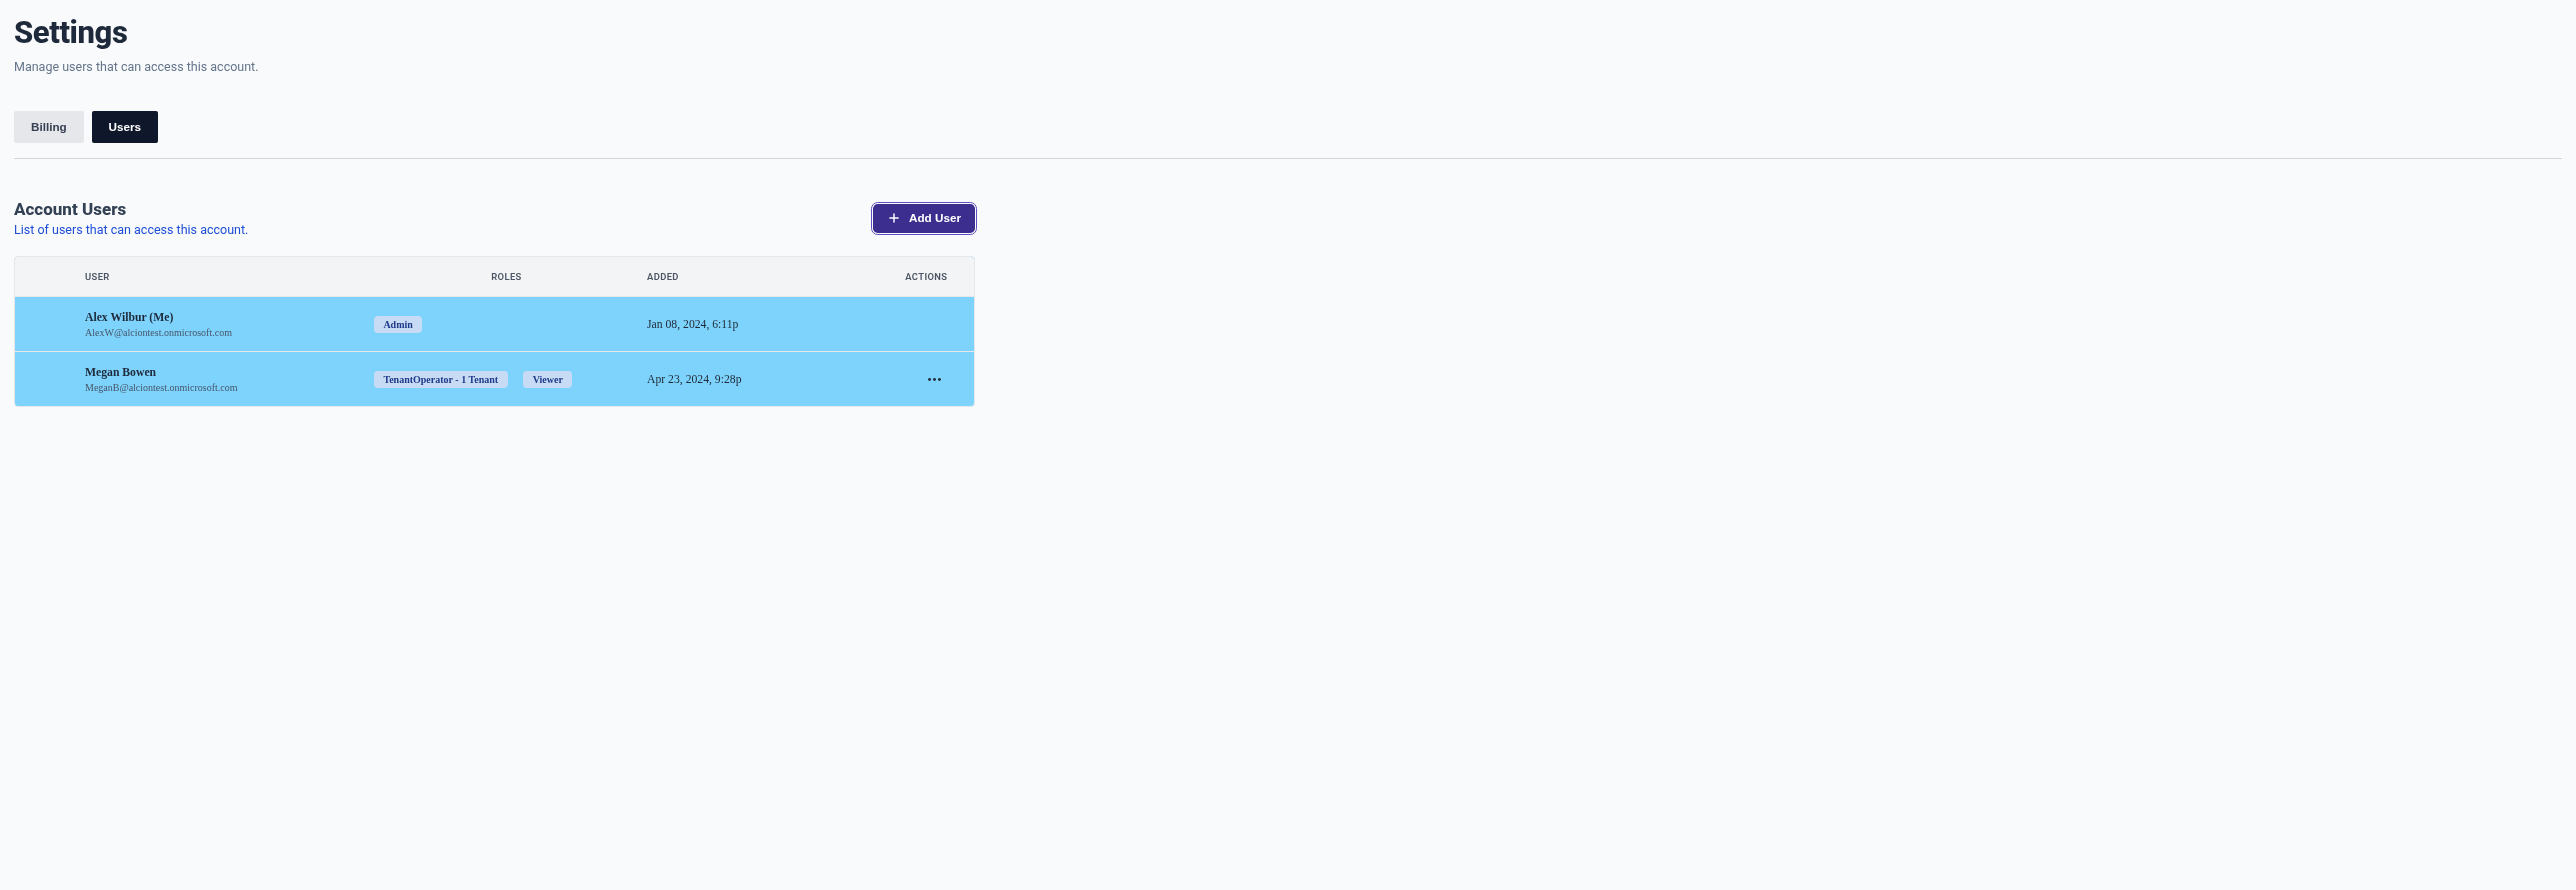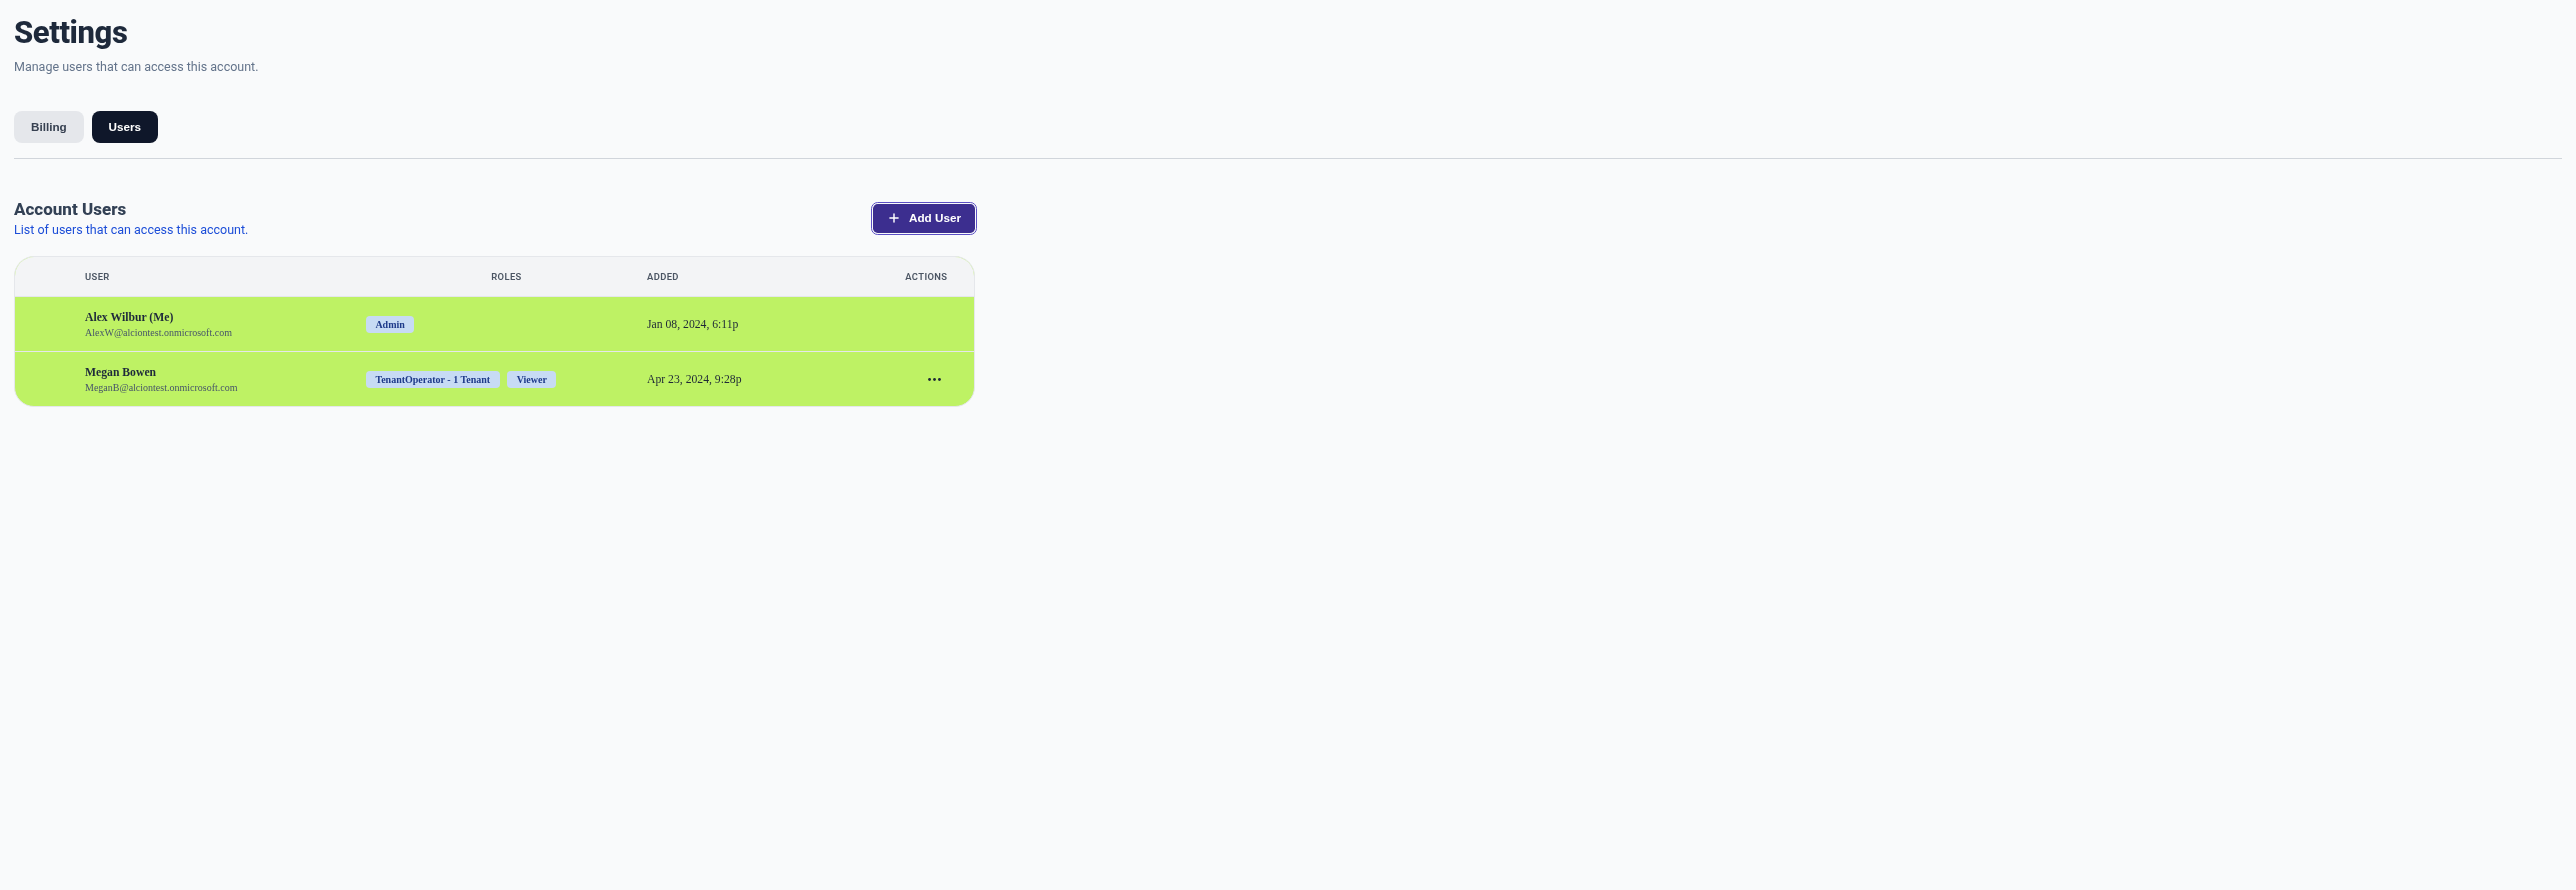--- a/index.html
+++ b/index.html
@@ -22,21 +22,21 @@
   }
   .tabs {
     display: flex;
     gap: 7.8px;
     margin-top: 37px;
     border-bottom: 0.8px solid #d1d5db;
     padding-bottom: 15.6px;
   }
   .tab {
     padding: 9.4px 17px;
-    border-radius: 8px;
+    border-radius: 2px;
     font-size: 11.7px;
     font-weight: 700;
     cursor: pointer;
     border: none;
   }
   .tab-inactive {
     background: #e5e7eb;
     color: #374151;
   }
   .tab-active {
@@ -73,23 +73,23 @@
     font-weight: 600;
     cursor: pointer;
     outline: 1.6px solid #5b4fc4;
     outline-offset: 1.6px;
   }
   .add-user-btn svg { display: block; }
   .table-wrap {
     margin-top: 18.7px;
     max-width: 961px;
     border: 0.8px solid #e5e7eb;
-    border-radius: 20px;
+    border-radius: 4px;
     overflow: hidden;
-    background: #bef264;
+    background: #7dd3fc;
   }
   .thead {
     display: grid;
     grid-template-columns: 70px 1fr 1fr 218px 109px;
     background: #f3f4f6;
     padding: 14px 0;
     font-size: 9.4px;
     font-weight: 600;
     letter-spacing: 0.4px;
     color: #4b5563;
@@ -123,20 +123,21 @@
     margin-top: 3px;
   }
   .role-pill {
     display: inline-block;
     background: #c7dbf4;
     color: #1e3a8a;
     font-size: 10px;
     font-weight: 600;
     padding: 3.1px 9.4px;
     border-radius: 3.9px;
+    margin-left: 8px;
   }
   .actions-btn {
     background: none;
     border: none;
     cursor: pointer;
     color: #1f2937;
     padding: 4.7px;
   }
   .actions-btn svg { display: block; }
 </style>

